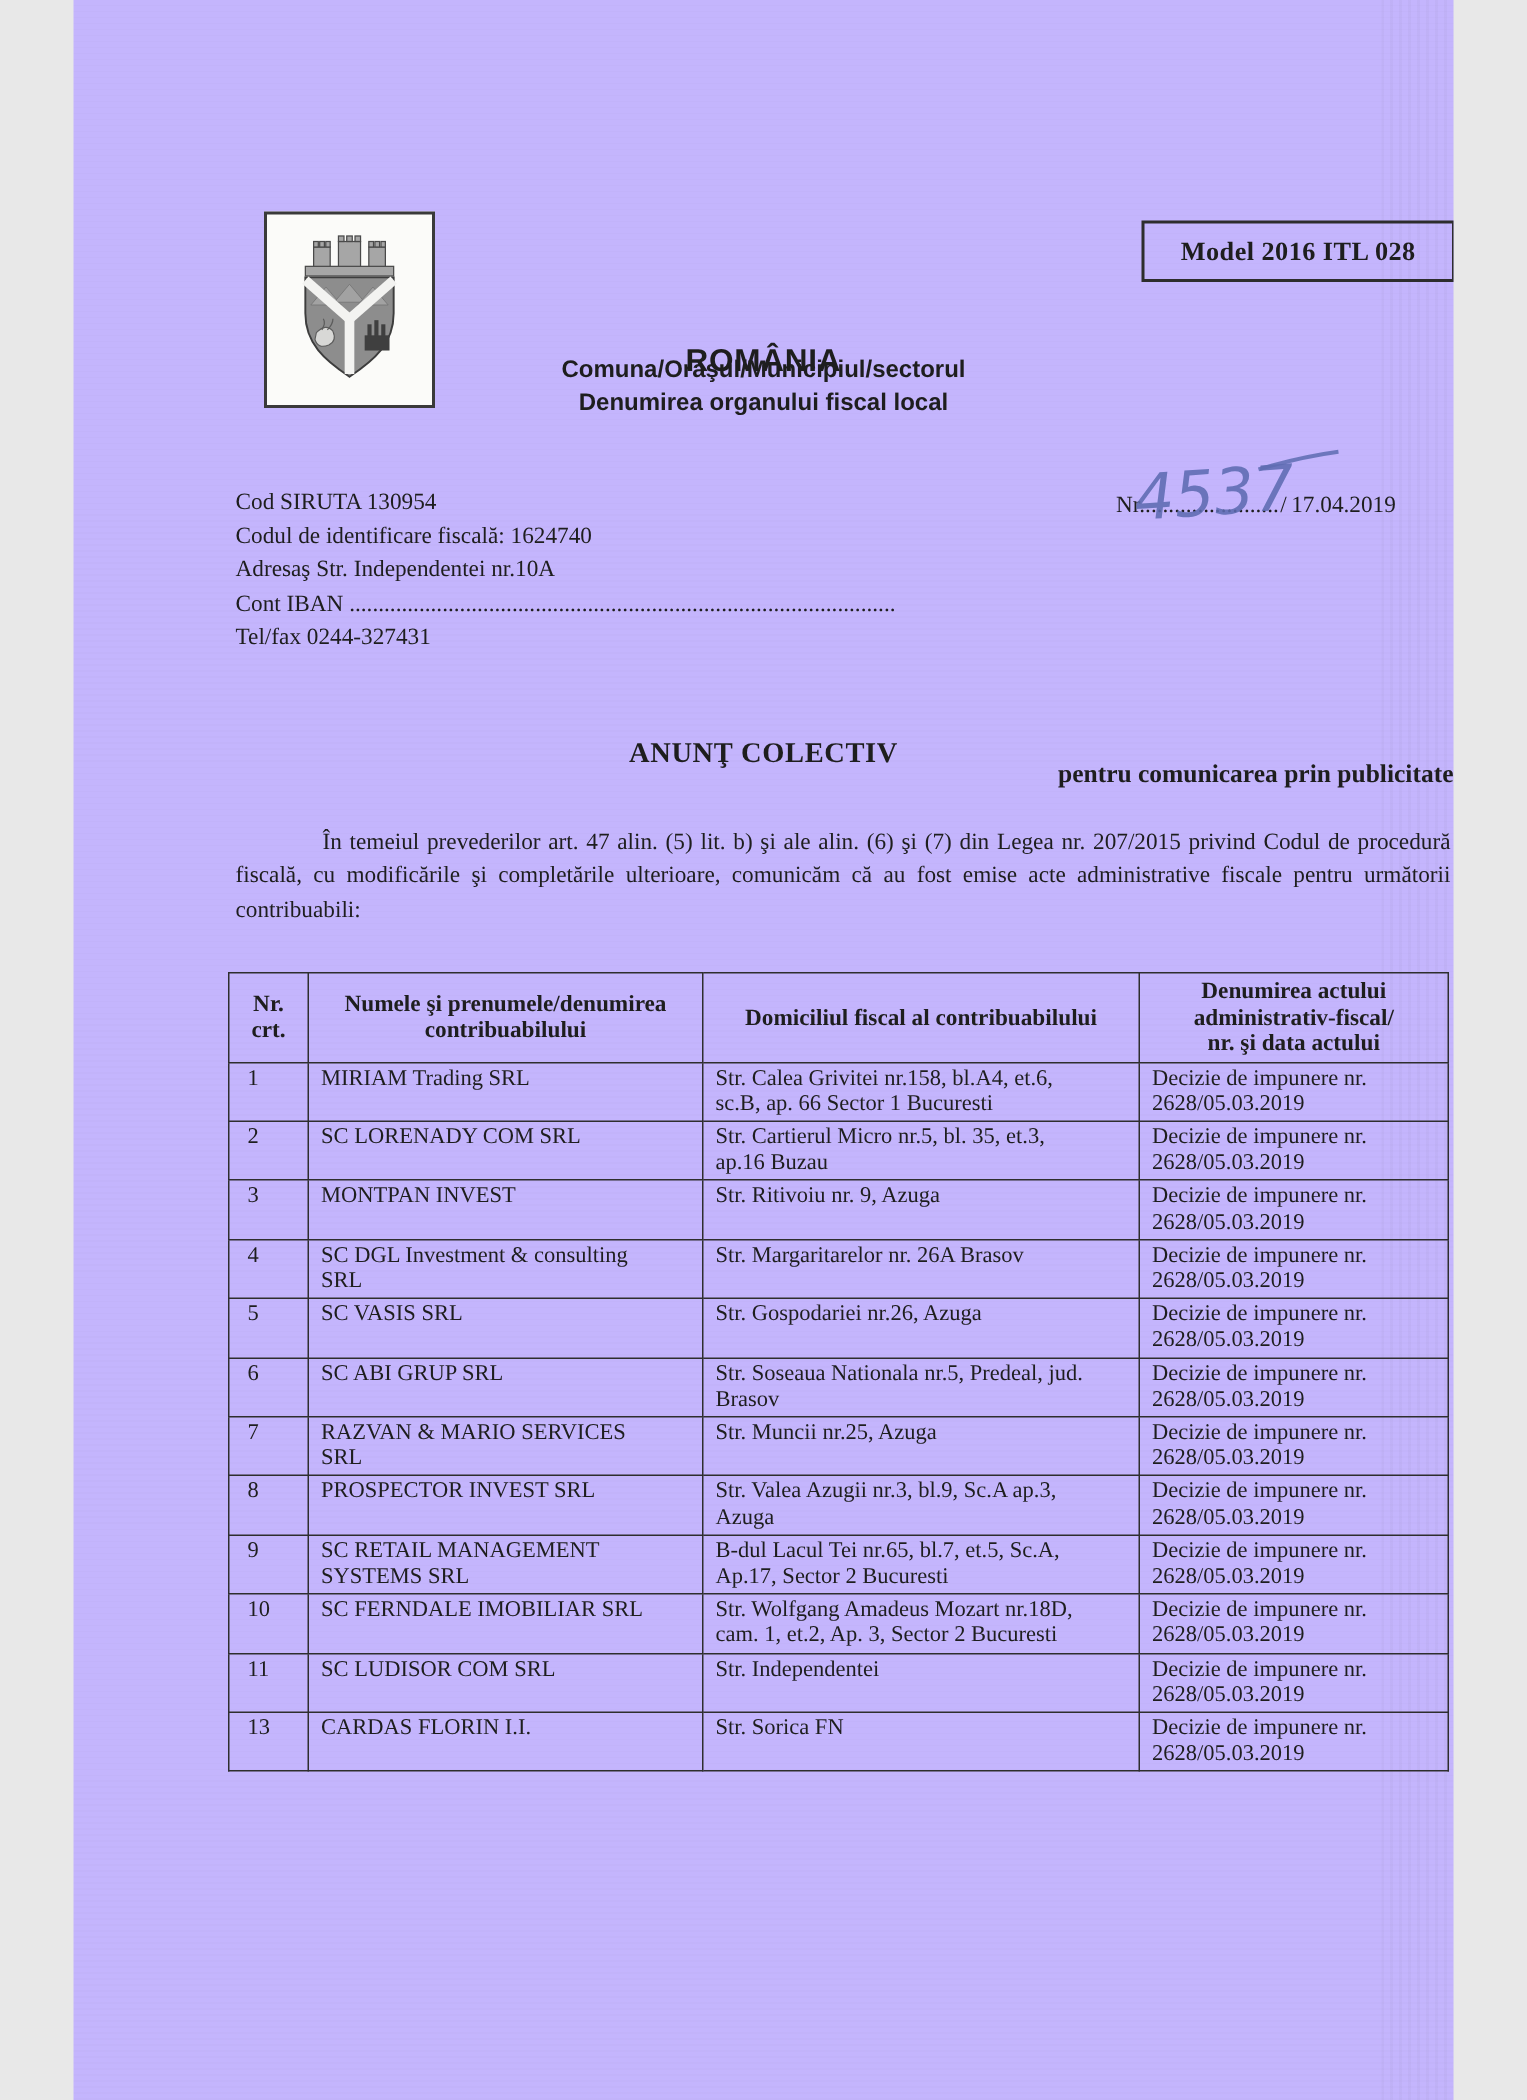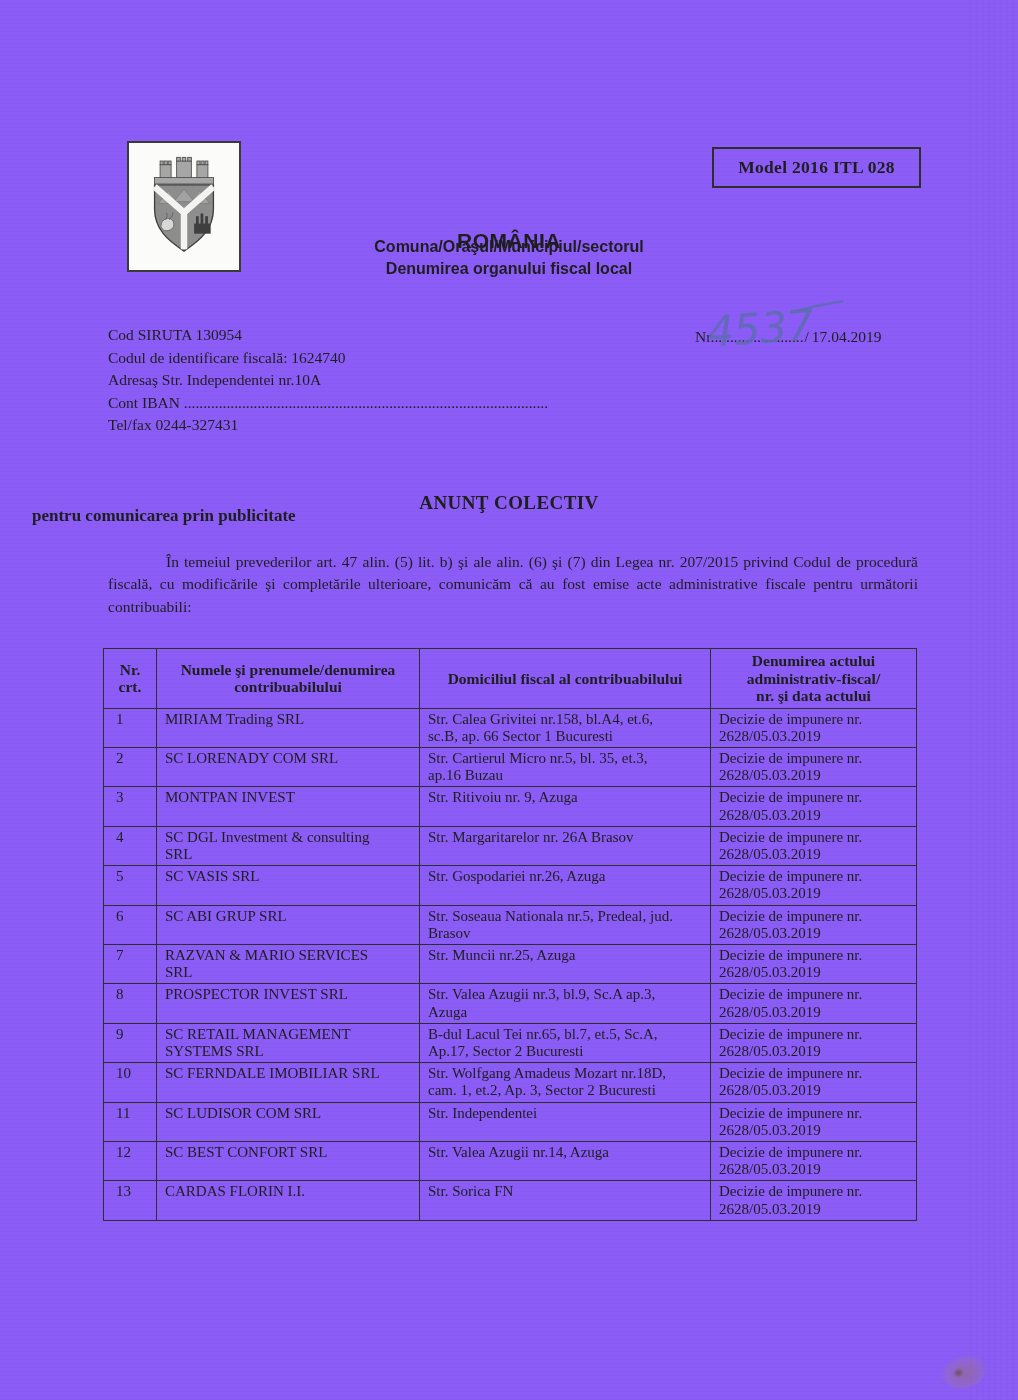--- a/index.html
+++ b/index.html
@@ -1,18 +1,18 @@
 <!DOCTYPE html>
 <html><head>
 <meta charset="utf-8">
 <style>
   html,body { margin:0; padding:0; background:#e8e8e8; }
   .page {
-    position:relative; width:1018px; height:1400px; margin:0 auto;
-    background:#8b5cf6; overflow:hidden;
+    position:relative; width:920px; height:1400px; margin:0 auto;
+    background:#c4b5fd; overflow:hidden;
     font-family:"Liberation Serif", serif; color:#1e1e1e;
   }
   .page::before {
     content:""; position:absolute; inset:0; pointer-events:none;
     background:repeating-linear-gradient(0deg, rgba(0,0,0,0.012) 0 1px, transparent 1px 4px);
   }
   .edge-streaks {
     position:absolute; right:0; top:0; width:48px; height:100%; pointer-events:none;
     background:repeating-linear-gradient(90deg, rgba(70,70,70,0.035) 0 2px, transparent 2px 6px);
   }
@@ -33,22 +33,22 @@
   .hline { position:absolute; left:0; width:100%; text-align:center;
     font-family:"Liberation Sans", sans-serif; font-weight:bold; font-size:16px; }
   .hline1 { top:238px; }
   .hline2 { top:260px; }
   .info { position:absolute; left:108px; top:324px; font-size:15.5px; line-height:22.6px; white-space:nowrap; }
   .reg { position:absolute; left:695px; top:328px; font-size:15.5px; white-space:nowrap; }
   .reg .sep { margin:0 3px 0 1px; }
   .handwriting { position:absolute; left:10px; top:-30px; overflow:visible; }
   .title1 { position:absolute; top:492px; left:0; width:100%; text-align:center;
     font-weight:bold; font-size:19px; letter-spacing:0.4px; }
-  .title2 { position:absolute; top:506px; left:0; width:100%; text-align:left;
-    font-weight:bold; font-size:17px;padding-left:32px; }
+  .title2 { position:absolute; top:506px; left:0; width:100%; text-align:right;
+    font-weight:bold; font-size:17px; }
   .paragraph {
     position:absolute; left:108px; top:551px; width:810px;
     font-size:15.5px; line-height:22.4px; text-align:justify; text-indent:58px;
   }
   .doc-table {
     position:absolute; left:103px; top:648px; width:813px;
     border-collapse:collapse; table-layout:fixed;padding-left:44px;
   }
   .doc-table th, .doc-table td { border:1.6px solid #2e2e2e; white-space:pre-line; }
   .doc-table th {
@@ -254,27 +254,20 @@
 2628/05.03.2019</td>
     </tr>
         <tr>
       <td class="c-num">11</td>
       <td class="c-name">SC LUDISOR COM SRL</td>
       <td class="c-addr">Str. Independentei</td>
       <td class="c-act">Decizie de impunere nr.
 2628/05.03.2019</td>
     </tr>
         <tr>
-      <td class="c-num">12</td>
-      <td class="c-name">SC BEST CONFORT SRL</td>
-      <td class="c-addr">Str. Valea Azugii nr.14, Azuga</td>
-      <td class="c-act">Decizie de impunere nr.
-2628/05.03.2019</td>
-    </tr>
-        <tr>
       <td class="c-num">13</td>
       <td class="c-name">CARDAS FLORIN I.I.</td>
       <td class="c-addr">Str. Sorica FN</td>
       <td class="c-act">Decizie de impunere nr.
 2628/05.03.2019</td>
     </tr>
       </tbody>
   </table>
 
   <div class="smudge"></div>

